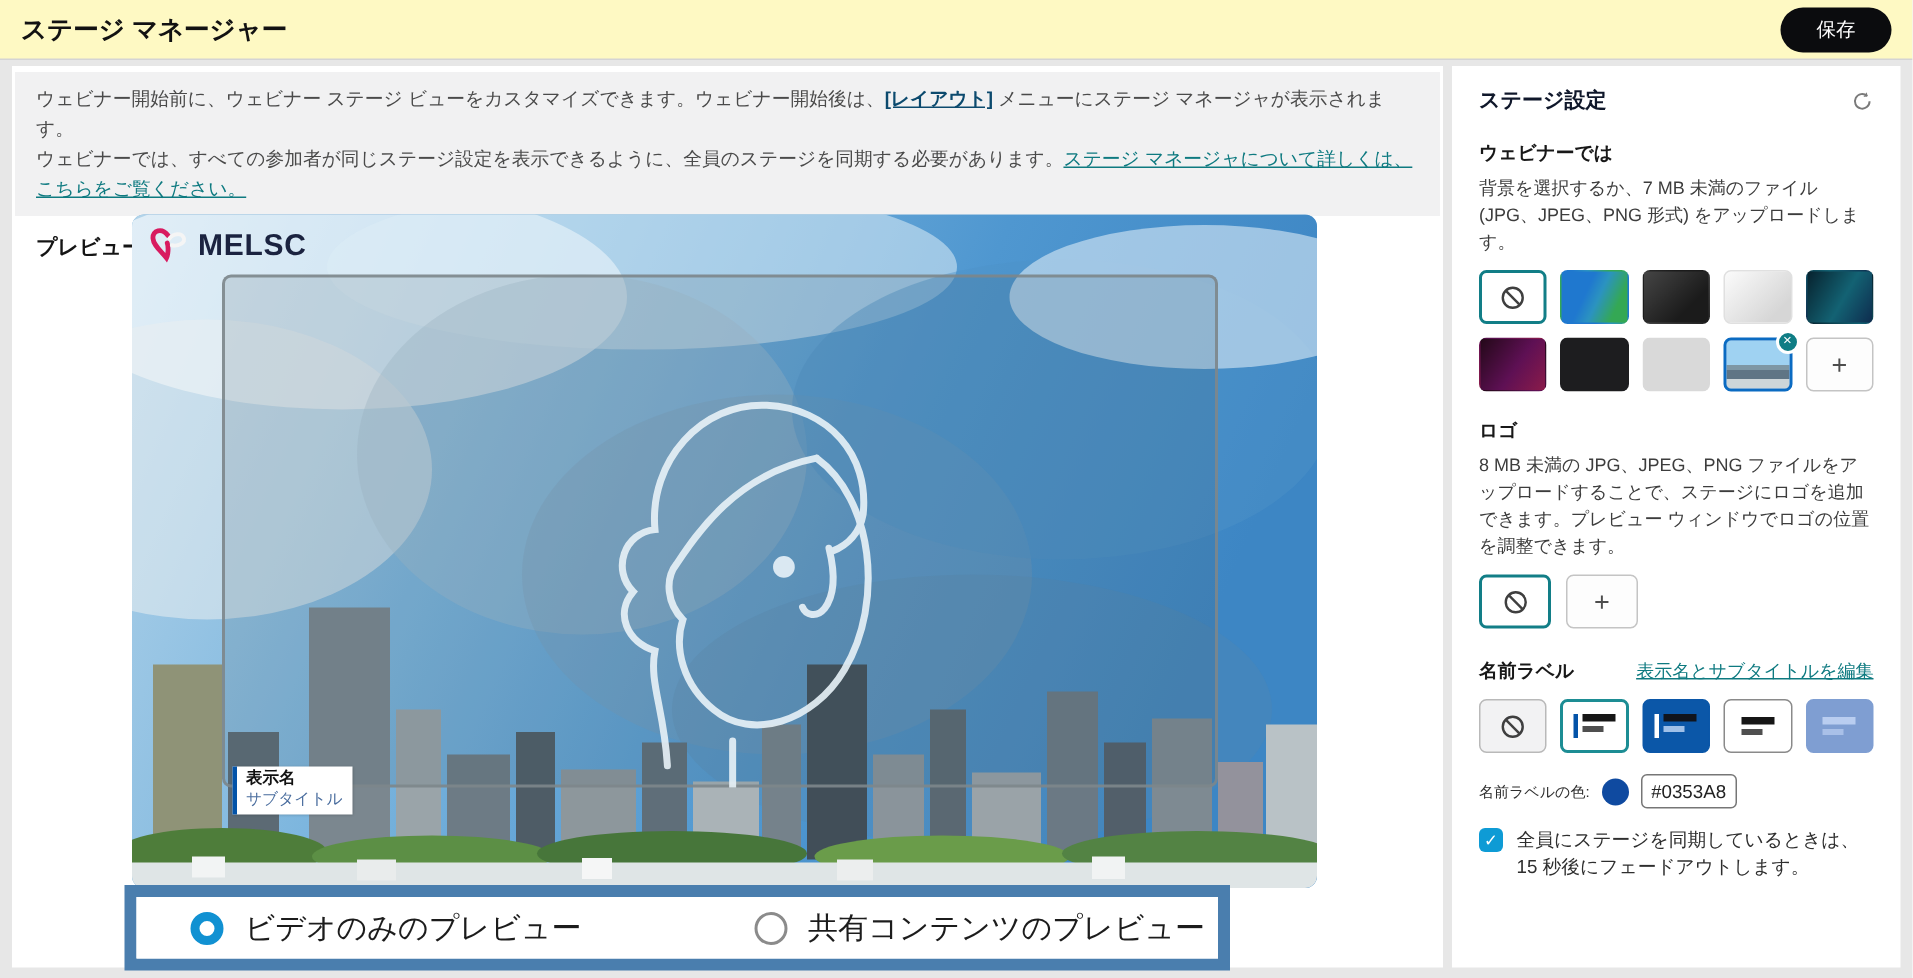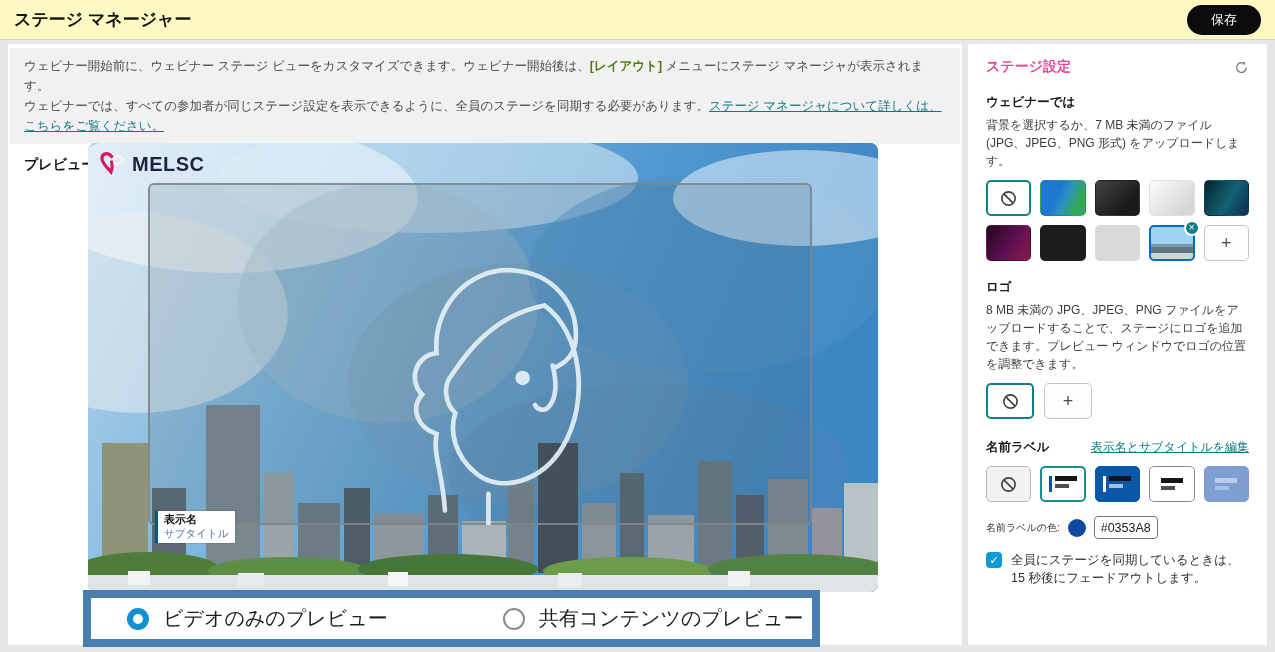--- a/index.html
+++ b/index.html
@@ -25,21 +25,21 @@
   }
   .right-panel {
     position:absolute; left:968px; top:44px; width:299px; height:601px; background:#fff;
     padding:14px 18px; font-size:12px; overflow:hidden;
   }
   
   .info-box {
     margin:4px 2px 0 2px; background:#f1f1f2; padding:8px 14px;
     font-size:12.5px; line-height:1.6; color:#4a4a4a;
   }
-  .info-bold { font-weight:bold; color:#4d7c0f; }
+  .info-bold { font-weight:bold; color:#0c4a6e;text-decoration:underline; }
   .info-link { color:#0e7a80; text-decoration:underline; cursor:pointer; }
   
   .preview-title-row { display:flex; align-items:center; gap:6px; margin:12px 0 0 16px; }
   .preview-title { font-size:14px; font-weight:bold; color:#141414; }
   .info-icon {
     width:14px; height:14px; border:1px solid #8d8d8d; border-radius:50%;
     color:#8d8d8d; font-size:9px; display:flex; align-items:center; justify-content:center;
     font-family:"Liberation Serif", serif; font-style:italic;
   }
   
@@ -71,21 +71,21 @@
   .radio-bar-inner {
     flex:1; background:#fff; display:flex; align-items:center; padding-left:36px; gap:115px;
   }
   .radio-option { display:flex; align-items:center; gap:14px; cursor:pointer; }
   .radio-circle { width:22px; height:22px; border-radius:50%; }
   .radio-circle.selected { border:6px solid #1191d2; background:#fff; }
   .radio-circle.unselected { border:2px solid #8b8b8b; background:#fff; }
   .radio-label { font-size:20px; color:#1c1c1c; }
   
   .settings-header { display:flex; align-items:center; justify-content:space-between; }
-  .settings-title { font-size:14px; font-weight:bold; color:#ec4899; }
+  .settings-title { font-size:14px; font-weight:bold; color:#0f172a; }
   .refresh-icon { width:15px; height:15px; cursor:pointer; }
   .section-title { font-size:12.5px; font-weight:bold; color:#181818; margin-top:18px; }
   .section-desc { font-size:12px; color:#3d3d3d; line-height:1.5; margin-top:5px; }
   .thumb-grid { display:grid; grid-template-columns:repeat(5,1fr); gap:9px; margin-top:10px; }
   .thumb {
     height:36px; border-radius:5px; cursor:pointer; position:relative; border:1px solid transparent;
   }
   .thumb.none-tile { background:#fff; border:2px solid #127e87; display:flex; align-items:center; justify-content:center; }
   .thumb.bg-1 { background:linear-gradient(115deg,#1f78cf 38%,#2b93c0 55%,#34a854 80%); }
   .thumb.bg-2 { background:linear-gradient(135deg,#454545,#1b1b1b 70%); }

